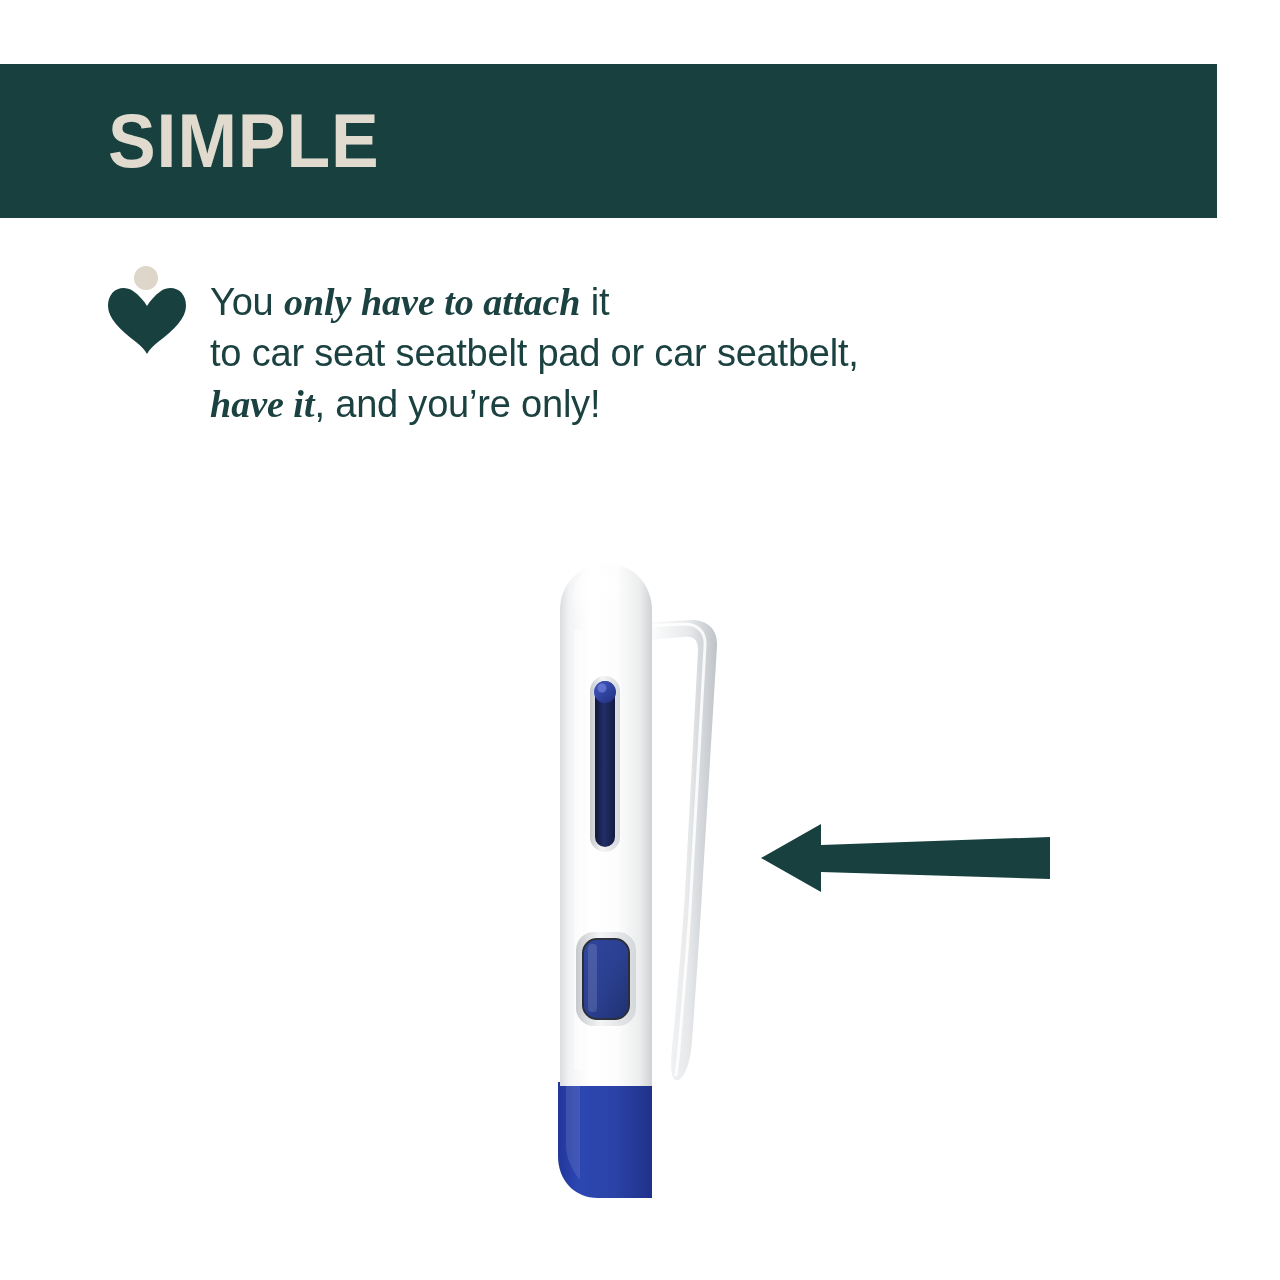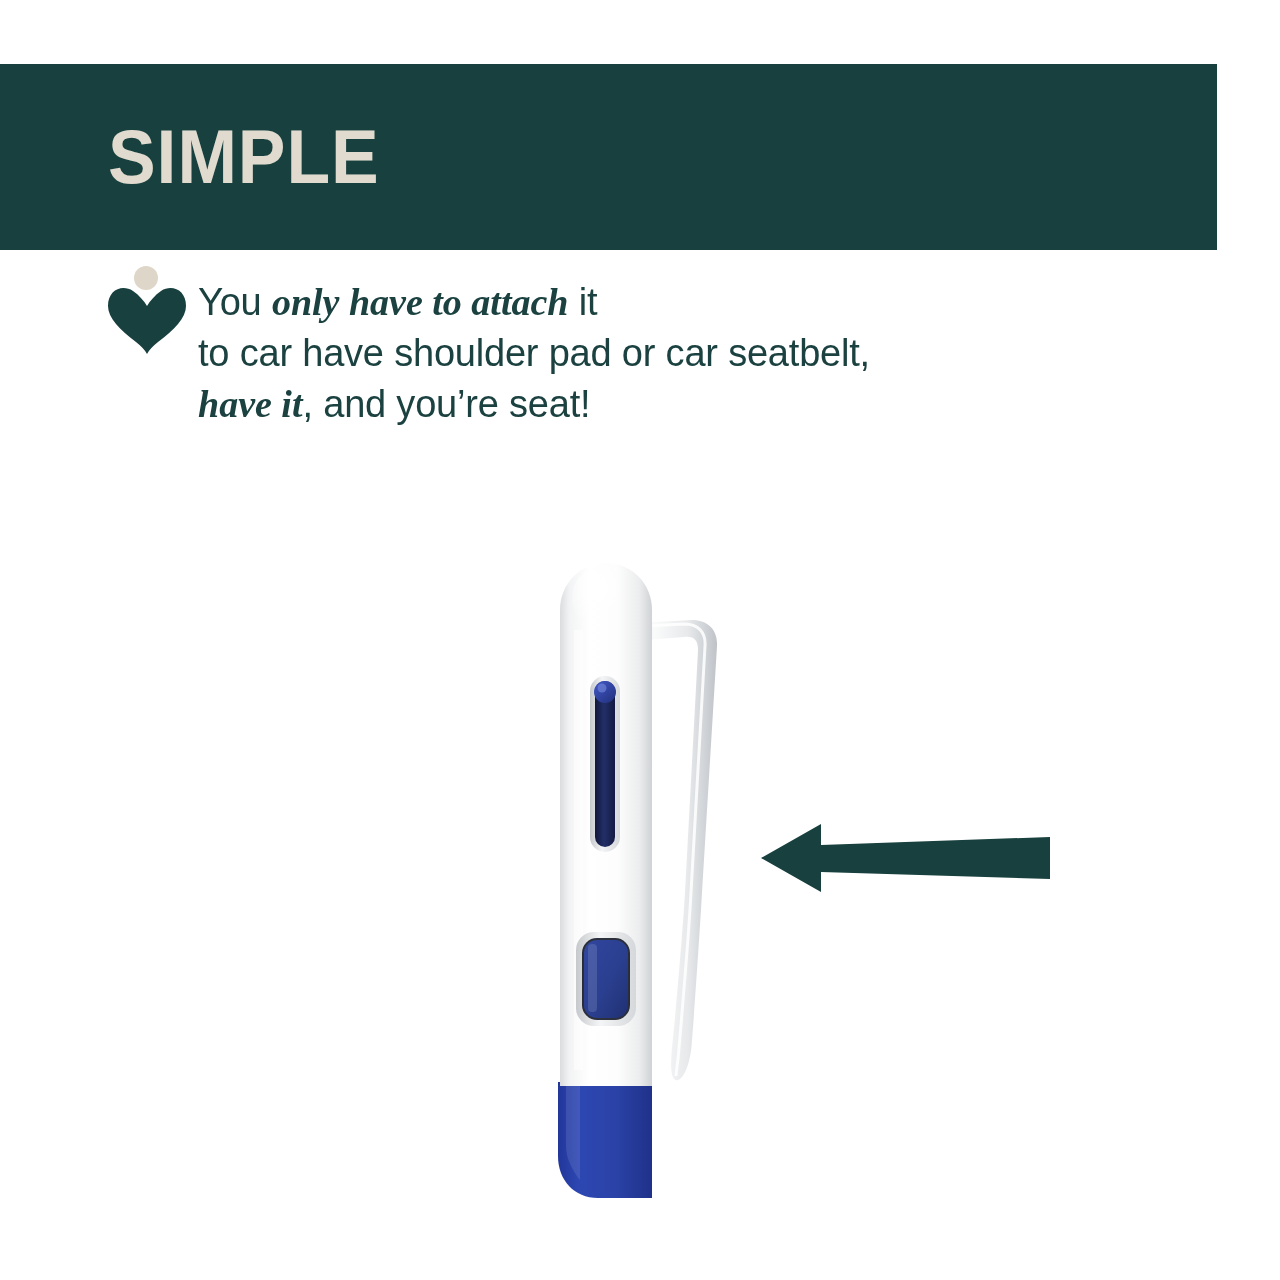--- a/index.html
+++ b/index.html
@@ -15,21 +15,21 @@
     font-family: "Liberation Sans", sans-serif;
     -webkit-font-smoothing: antialiased;
   }
 
   
   .header-band {
     position: absolute;
     left: 0;
     top: 64px;
     width: 1217px;
-    height: 186px;
+    height: 154px;
     background: #17403E;
     display: flex;
     align-items: center;
   }
   .header-title {
     margin-left: 108px;
     color: #E1DBCF;
     font-family: "Liberation Sans", sans-serif;
     font-weight: bold;
     font-size: 76px;
@@ -68,21 +68,21 @@
     line-height: 51px;
     font-weight: 300;
     letter-spacing: -0.2px;
   }
   .bullet-text .em {
     font-family: "Liberation Serif", serif;
     font-style: italic;
     font-weight: bold;
     letter-spacing: 0px;
   }
-  .bullet-line { display: block; white-space: nowrap; }
+  .bullet-line { display: block; white-space: nowrap; margin-left: 12px; }
 
   
   .product-stage {
     position: absolute;
     left: 470px;
     top: 520px;
     width: 640px;
     height: 720px;
   }
   .product-svg { display: block; }
@@ -115,22 +115,22 @@
                C 68 24, 82 30, 82 46
                C 82 58, 70 70, 54 82
                C 49 86, 45 90, 43 94
                C 41 90, 37 86, 32 82
                C 16 70, 4 58, 4 46 Z" fill="#17403E"></path>
     </svg>
   </div>
 
   <div class="bullet-text">
     <span class="bullet-line"><span>You </span><span class="em">only have to attach</span><span> it</span></span>
-    <span class="bullet-line">to car have shoulder pad or car seatbelt,</span>
-    <span class="bullet-line"><span class="em">have it</span><span>, and you’re seat!</span></span>
+    <span class="bullet-line">to car seat seatbelt pad or car seatbelt,</span>
+    <span class="bullet-line"><span class="em">have it</span><span>, and you’re only!</span></span>
   </div>
 </div>
 
 <div class="product-stage">
   <svg class="product-svg" width="640" height="720" viewBox="0 0 640 720" aria-hidden="true">
     <defs>
       <linearGradient id="bodyGrad" x1="0" y1="0" x2="1" y2="0">
         <stop offset="0.00" stop-color="#DADCDE"></stop>
         <stop offset="0.10" stop-color="#F2F3F4"></stop>
         <stop offset="0.32" stop-color="#FFFFFF"></stop>

